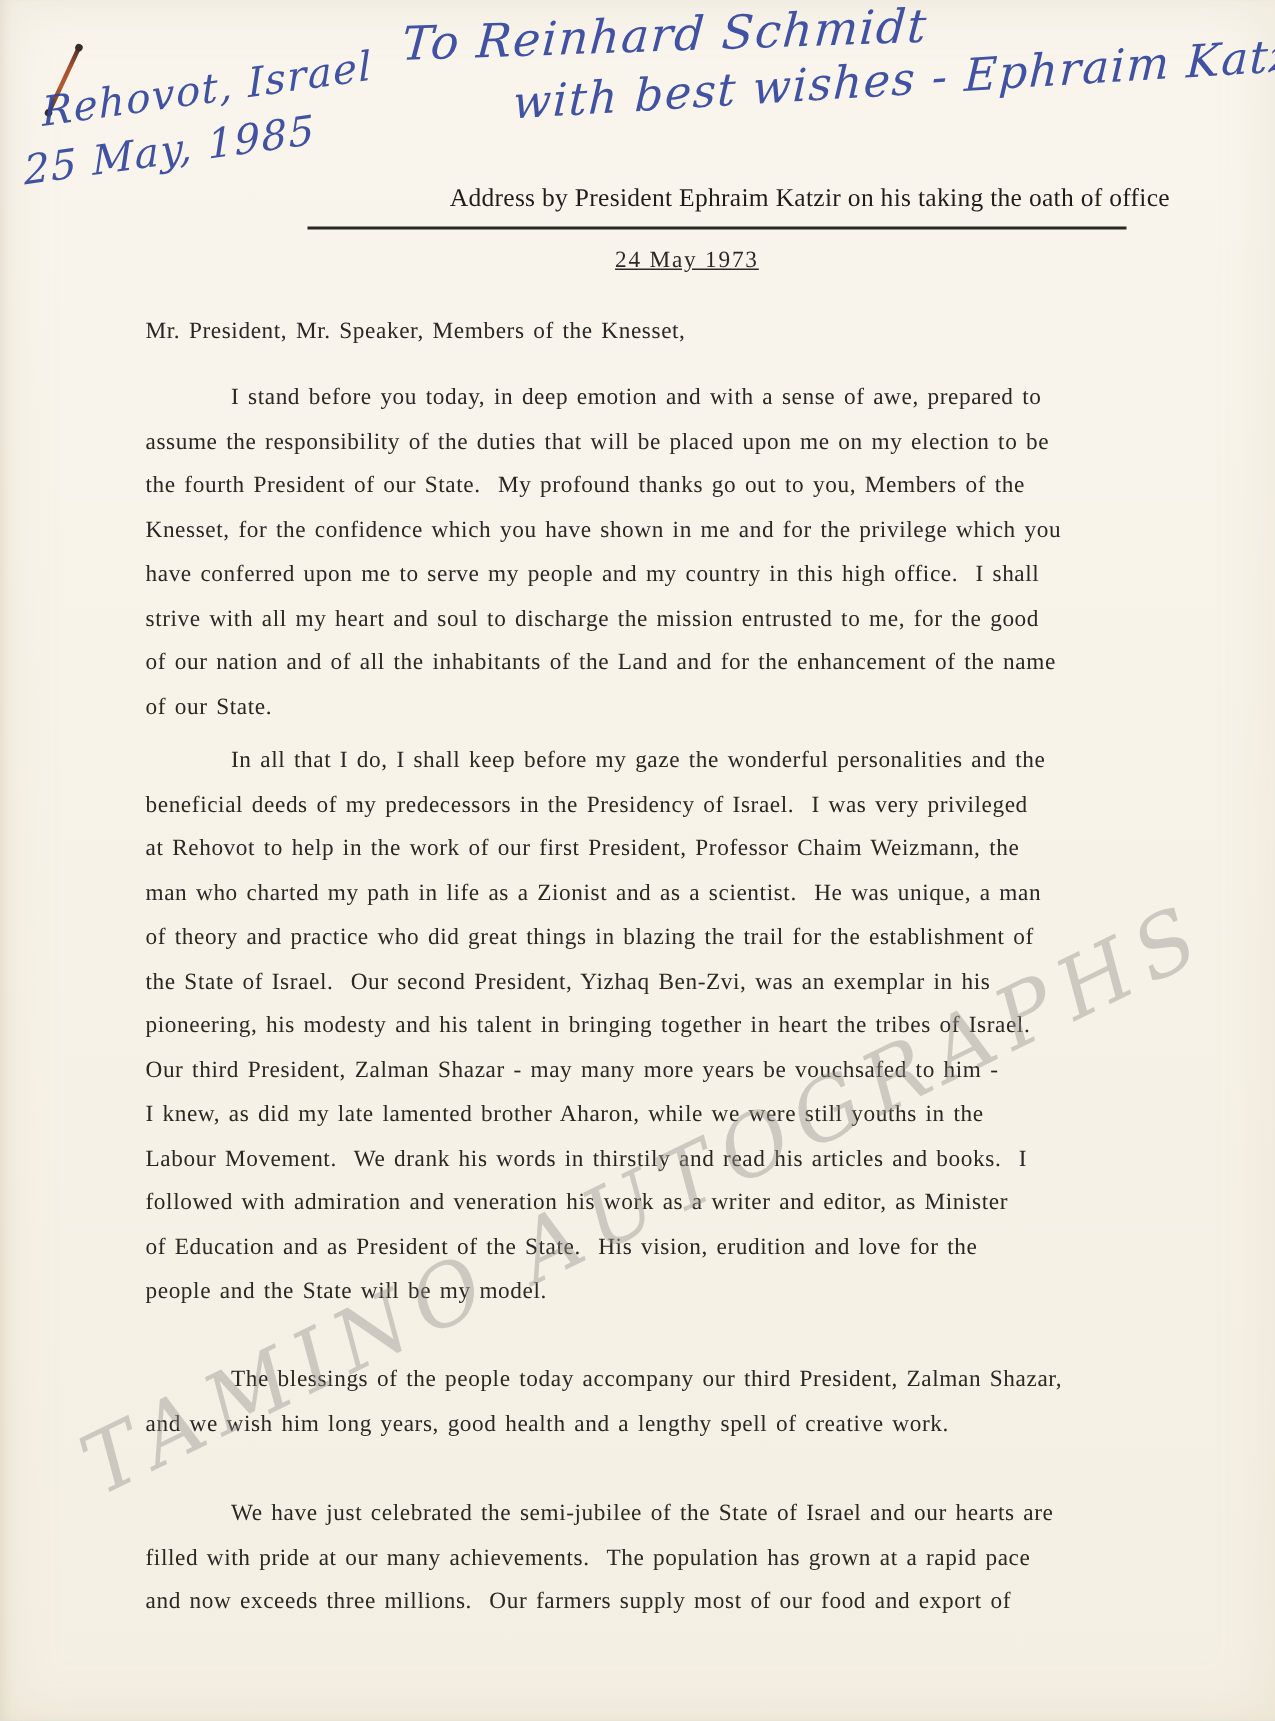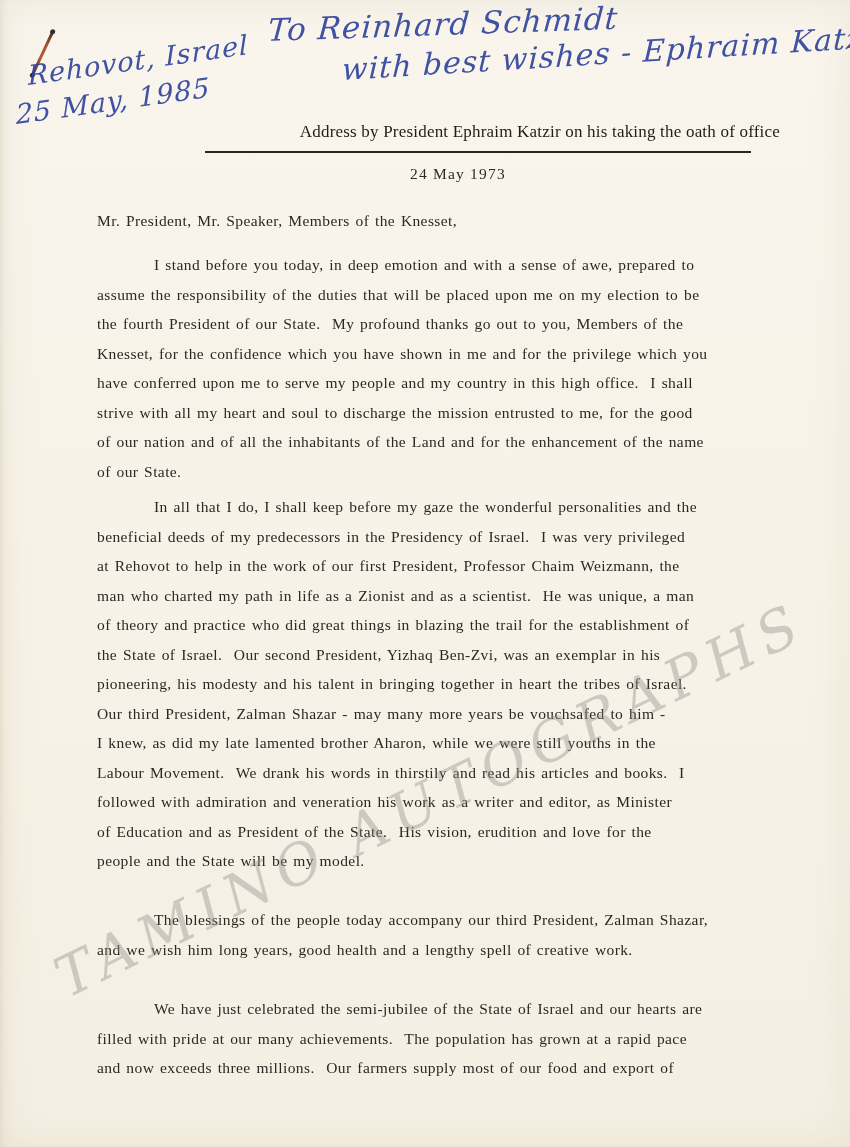--- a/index.html
+++ b/index.html
@@ -80,20 +80,21 @@
     border-bottom: 2.5px solid #2a2723;
   }
   .doc-date {
     position: absolute;
     left: 410px;
     top: 165px;
     font-size: 15.5px;
     letter-spacing: 1.2px;
     color: #2d2a26;
     white-space: nowrap;
+    text-decoration: underline;
   }
 
   
   .body-text {
     position: absolute;
     left: 97px;
     width: 760px;
     font-size: 15.5px;
     line-height: 29.5px;
     letter-spacing: 0.4px;

